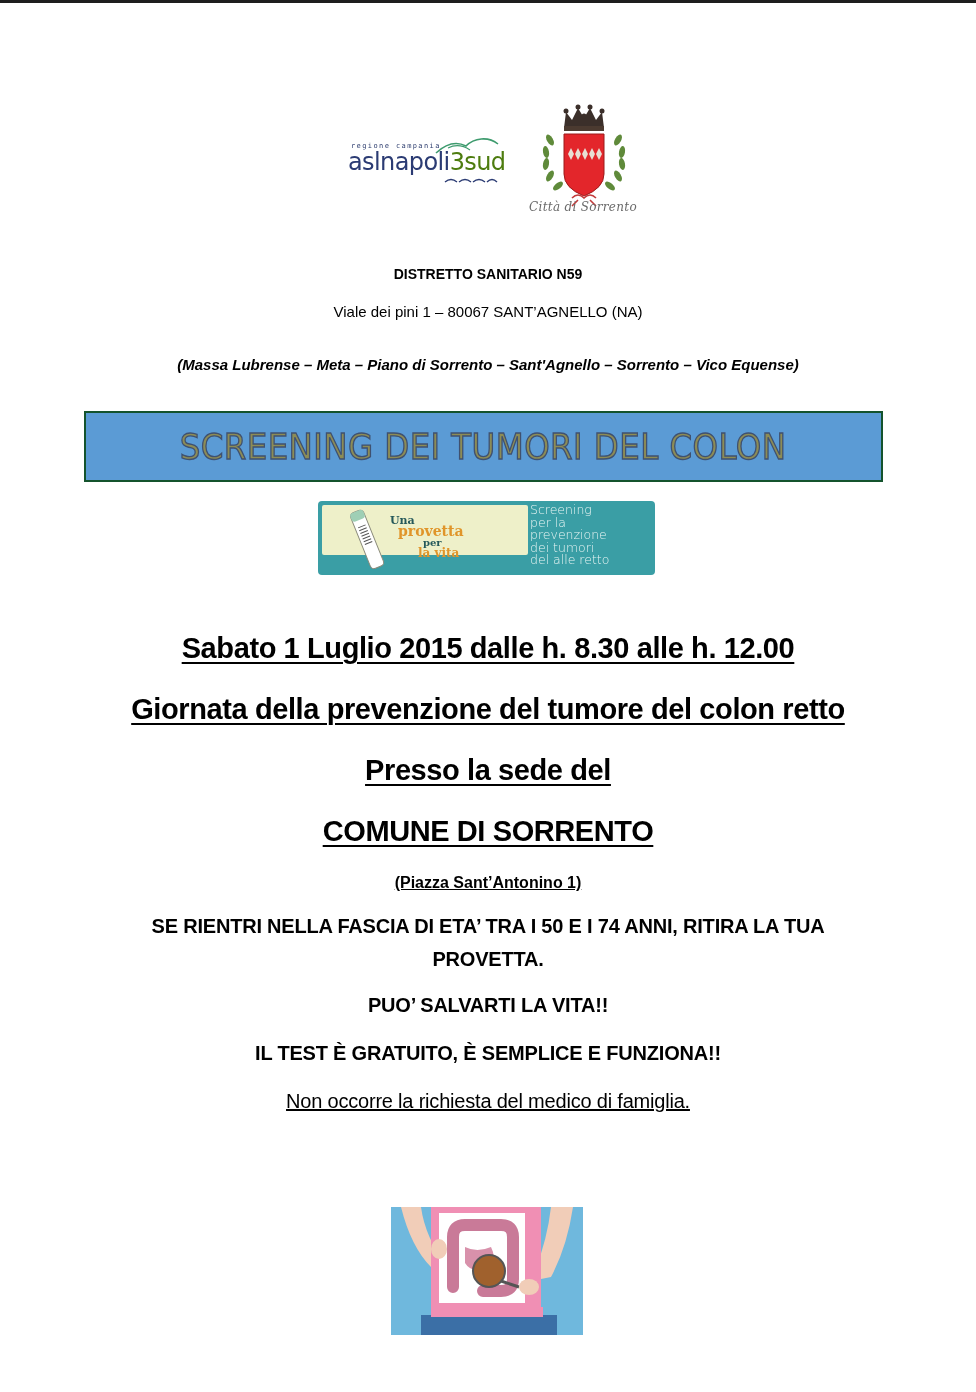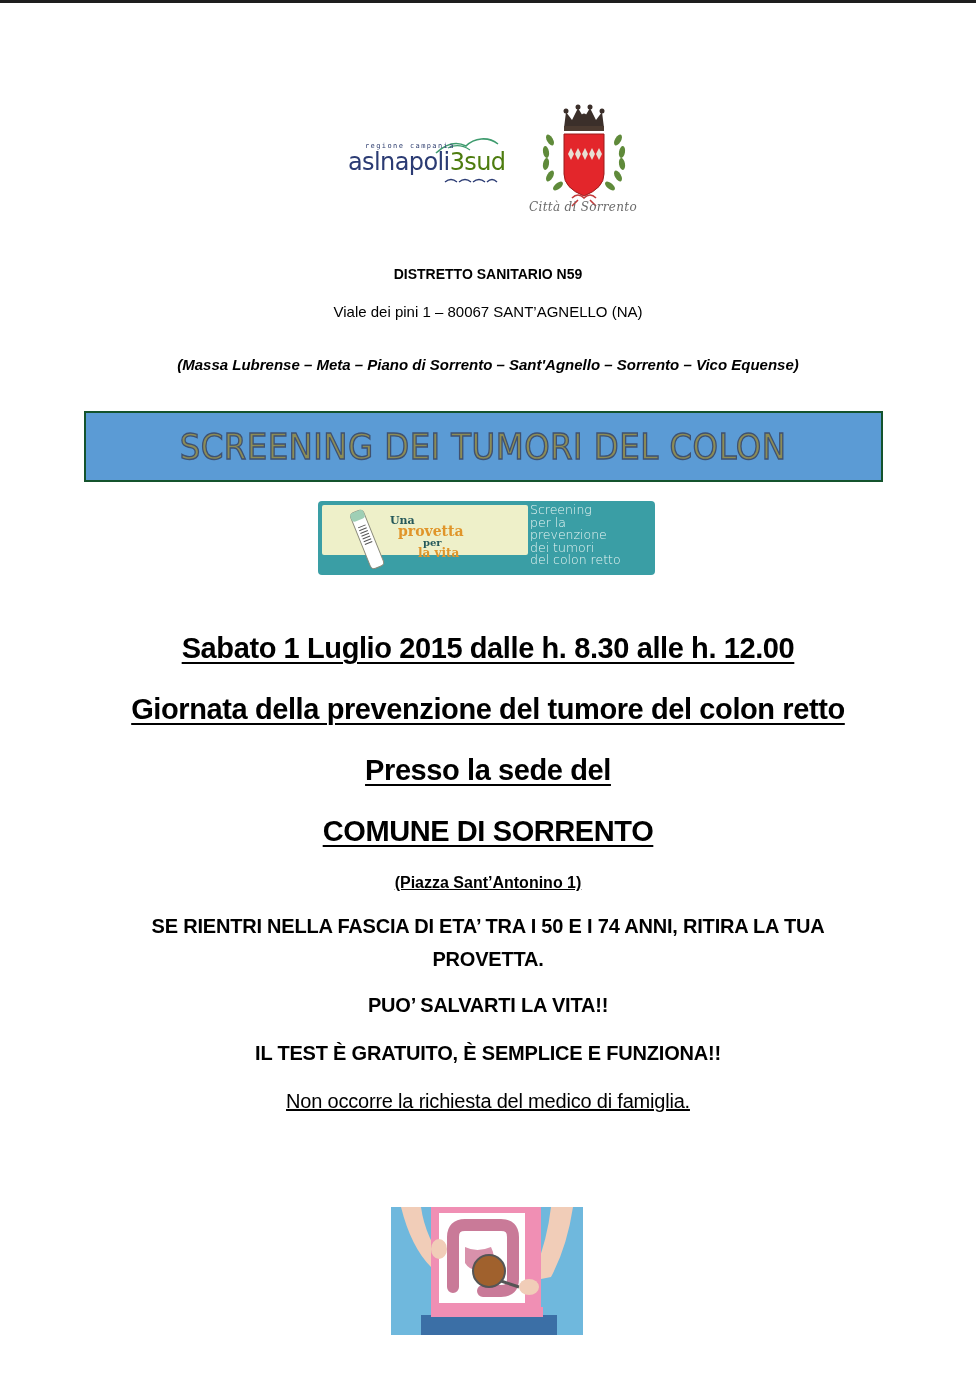--- a/index.html
+++ b/index.html
@@ -4,21 +4,21 @@
   <style>
     html, body { margin: 0; padding: 0; }
     body {
       width: 976px; height: 1392px; background: #ffffff; position: relative; overflow: hidden;
       font-family: "Liberation Sans", "DejaVu Sans", sans-serif; color: #000;
     }
     .topbar { position: absolute; left: 0; top: 0; width: 976px; height: 3px; background: #1e1e1e; }
 
     
     .asl-logo { position: absolute; left: 348px; top: 136px; width: 152px; height: 52px; }
-    .asl-region { position: absolute; left: 17px; top: 6px; font-size: 7px; letter-spacing: 1.4px; color: #2d3d6e; font-family: "DejaVu Sans Mono", monospace; }
+    .asl-region { position: absolute; left: 3px; top: 6px; font-size: 7px; letter-spacing: 1.4px; color: #2d3d6e; font-family: "DejaVu Sans Mono", monospace; }
     .asl-name { position: absolute; left: 0; top: 12px; font-size: 24px; letter-spacing: -0.6px; font-family: "DejaVu Sans", sans-serif; }
     .asl-name .blue { color: #2b3b73; }
     .asl-name .green { color: #4d7c0f; }
     .asl-mountain { position: absolute; left: 86px; top: 0px; }
     .asl-waves { position: absolute; left: 96px; top: 40px; }
 
     
     .crest { position: absolute; left: 530px; top: 92px; width: 108px; height: 130px; }
     .crest-caption { position: absolute; left: 524px; top: 200px; width: 118px; text-align: center; font-family: "DejaVu Serif", serif; font-style: italic; font-size: 12px; color: #6b6b6b; letter-spacing: 0.3px; }
 
@@ -157,21 +157,21 @@
       <span class="bt-prov">provetta</span>
       <span class="bt-per">per</span>
       <span class="bt-vita">la vita</span>
     </div>
   </div>
   <div class="badge-right">
     <div>Screening</div>
     <div>per la</div>
     <div>prevenzione</div>
     <div>dei tumori</div>
-    <div>del colon retto</div>
+    <div>del alle retto</div>
   </div>
 </div>
 
 <div class="centered event l1">Sabato 1 Luglio 2015 dalle h. 8.30 alle h. 12.00</div>
 <div class="centered event l2">Giornata della prevenzione del tumore del colon retto</div>
 <div class="centered event l3">Presso la sede del</div>
 <div class="centered event l4">COMUNE DI SORRENTO</div>
 <div class="centered piazza">(Piazza Sant’Antonino 1)</div>
 
 <div class="centered age">SE RIENTRI NELLA FASCIA DI ETA’ TRA I 50 E I 74 ANNI, RITIRA LA TUA PROVETTA.</div>

